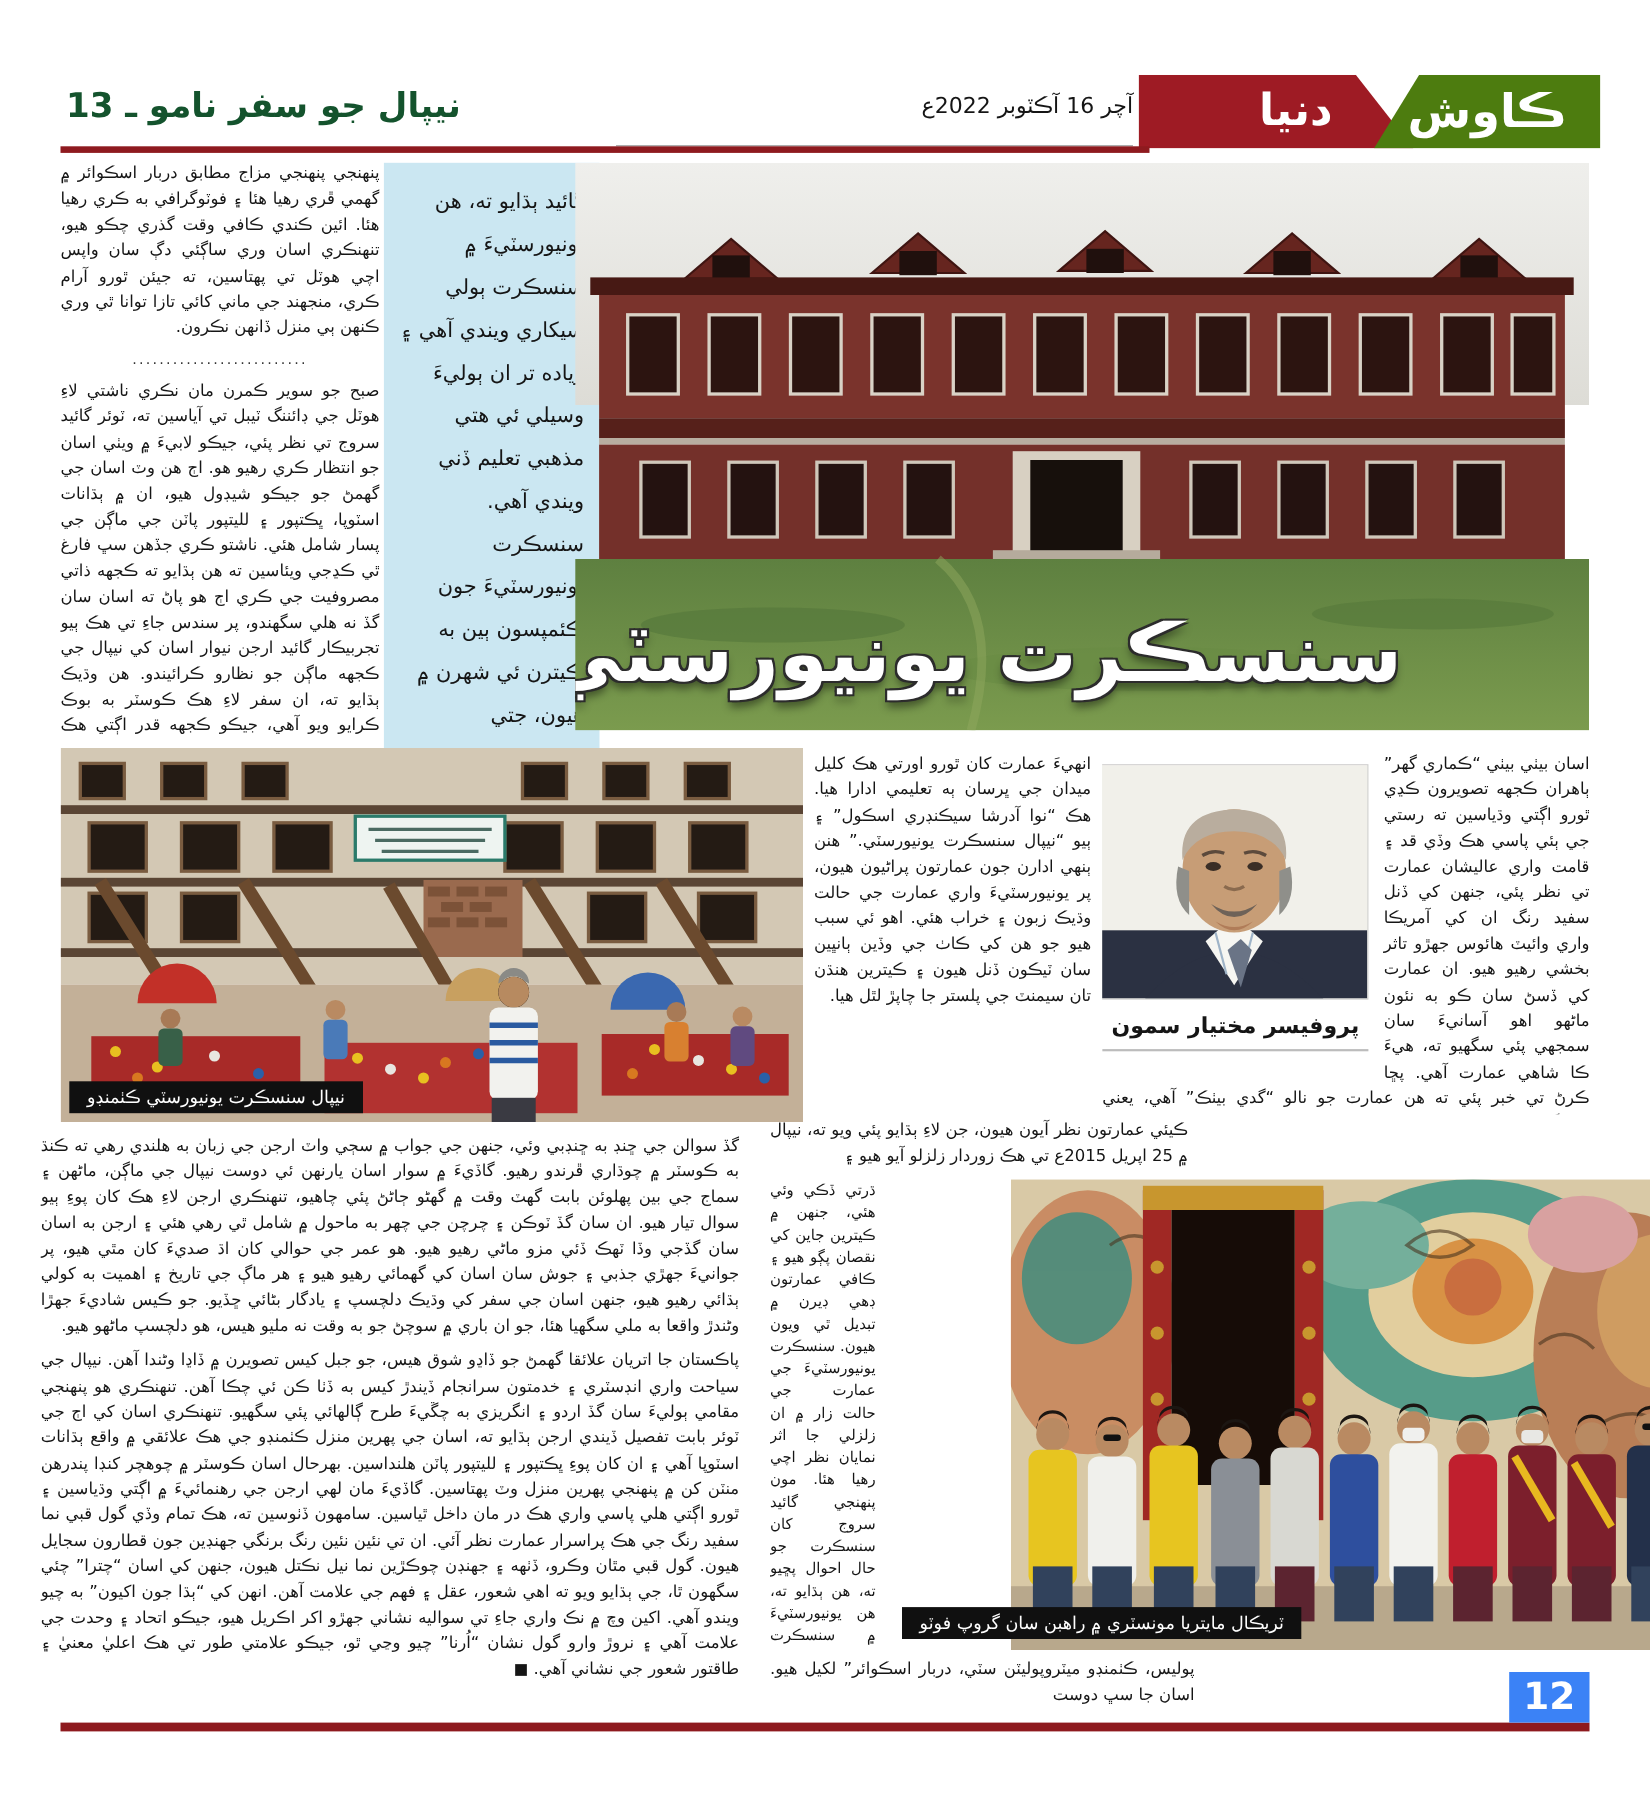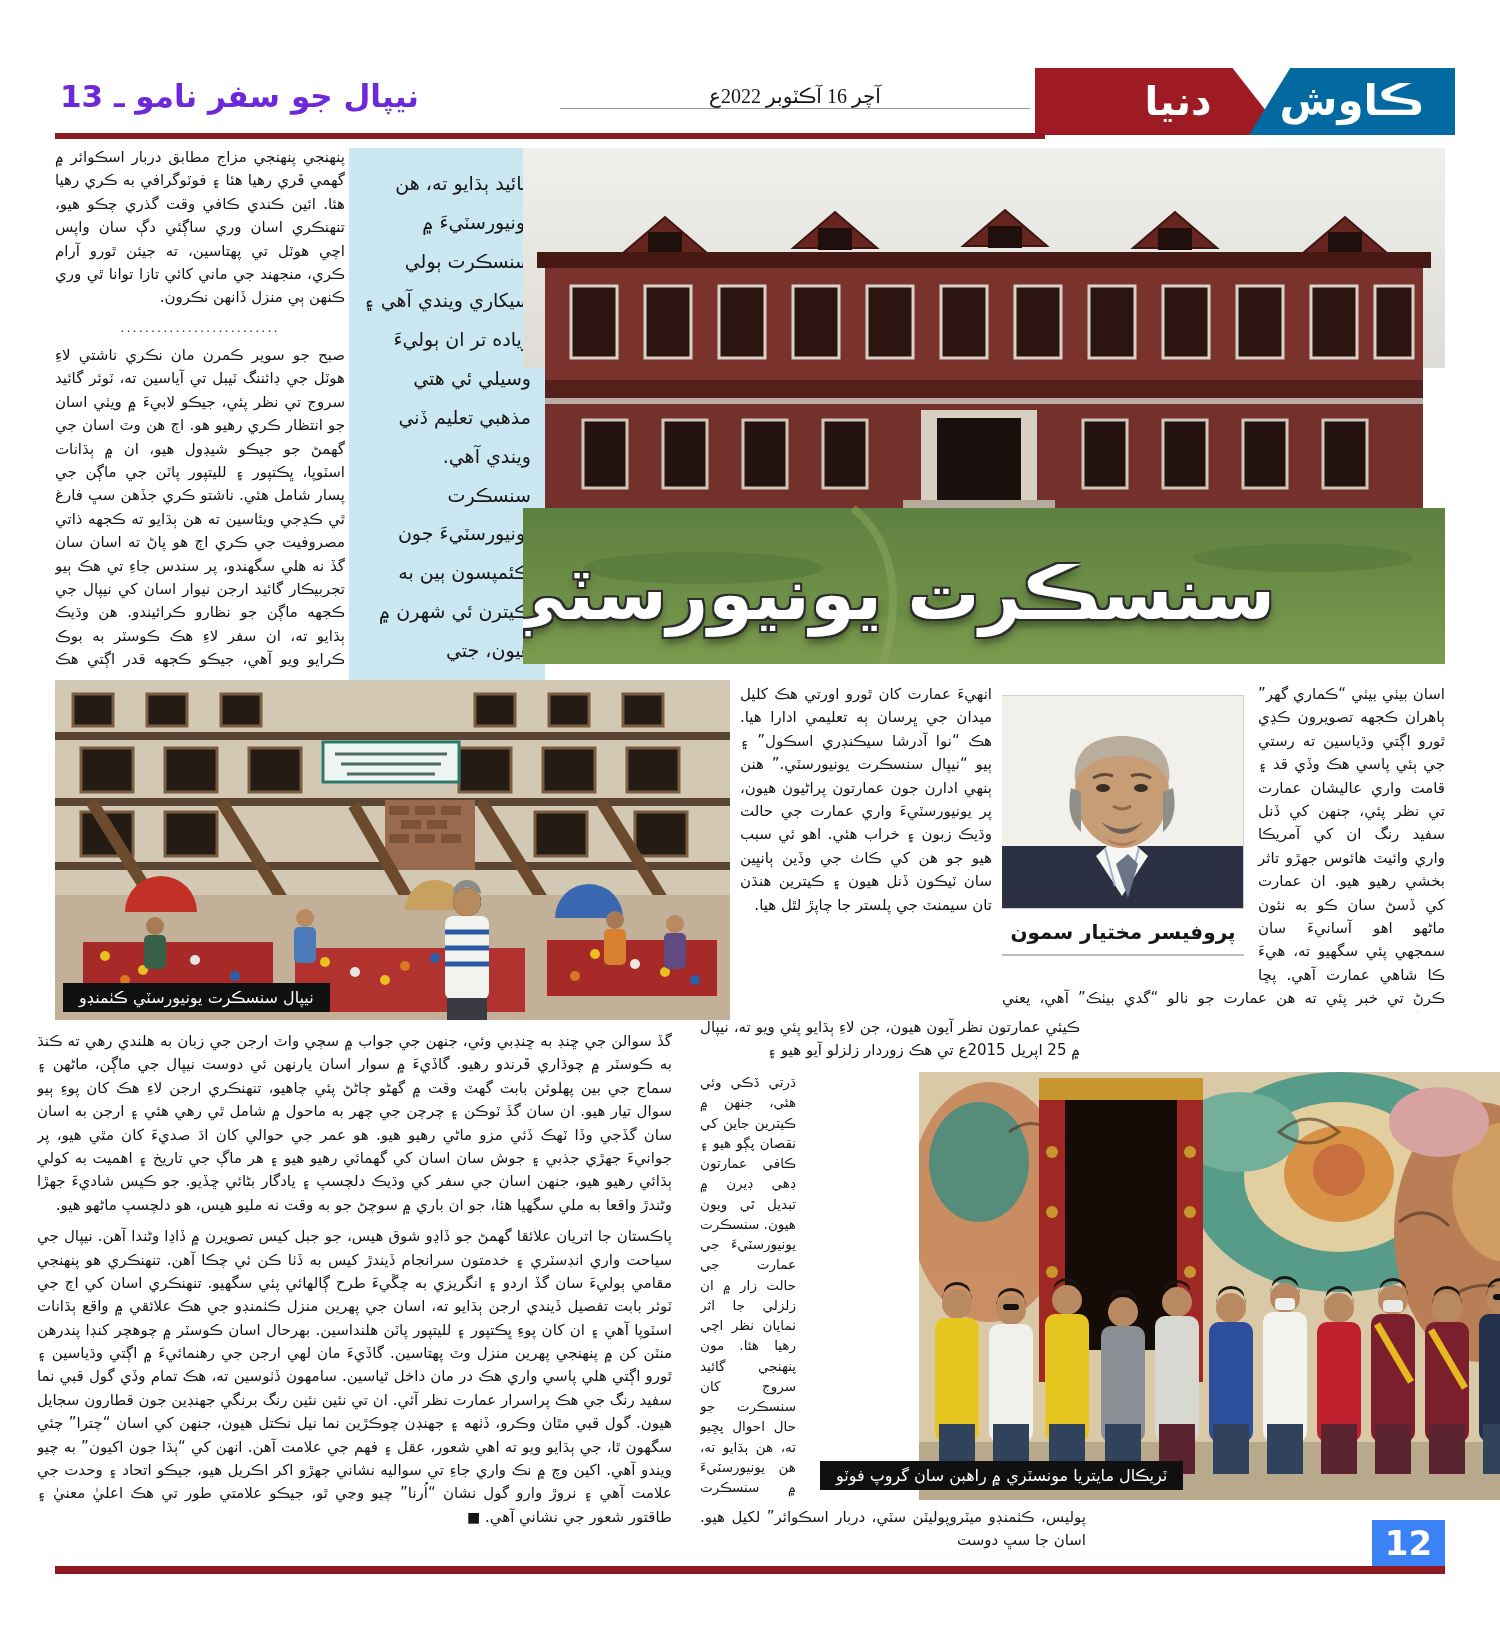--- a/index.html
+++ b/index.html
@@ -4,21 +4,21 @@
 <style>
   html,body{margin:0;padding:0;background:#e9e9e9;}
   #page{position:relative;width:1500px;height:1636px;background:#ffffff;overflow:hidden;
         font-family:"DejaVu Sans","Liberation Sans",sans-serif;color:#151515;}
   .abs{position:absolute;}
   .txt{direction:rtl;text-align:justify;font-size:15px;line-height:1.56;overflow:hidden;}
   .txt p{margin:0 0 8px 0;}
   .dots{text-align:center;letter-spacing:2px;color:#333;font-size:13px;margin:2px 0 6px 0;}
   
   #series-title{font-size:31px;font-weight:bold;direction:rtl;}
-  #date-box{font-size:20px;direction:rtl;text-align:center;border-bottom:1px solid #9a9a9a;padding-bottom:0;font-family:Liberation Serif, serif;}
+  #date-box{font-size:20px;direction:rtl;border-bottom:1px solid #9a9a9a;padding-bottom:24px;}
   .mast-label{color:#fff;font-weight:bold;font-size:42px;direction:rtl;line-height:66px;text-align:center;}
   #rule-main{background:#8e1a1f;}
   
   #pullquote{direction:rtl;text-align:right;font-size:19px;line-height:2.05;padding:16px 14px;overflow:hidden;}
   
   .photo-cap{background:#101010;color:#ffffff;font-size:16px;direction:rtl;
              padding:5px 16px;white-space:nowrap;}
   #headline{color:#ffffff;font-weight:bold;font-size:72px;direction:rtl;white-space:nowrap;
             text-shadow:2px 2px 0 #2c2c2c,-2px 2px 0 #2c2c2c,2px -2px 0 #2c2c2c,-2px -2px 0 #2c2c2c,0 6px 8px rgba(0,0,0,.45);text-align:right;}
   
@@ -29,29 +29,29 @@
   #end-mark{font-size:14px;}
   #pagenum-box{background:#3b82f6;color:#fff;font-weight:bold;font-size:34px;
                display:flex;align-items:center;justify-content:center;}
   svg{display:block;}
 </style>
 </head>
 <body>
 
 <div id="page">
 
-  <div class="abs" id="series-title" style="left:60px;top:78px;width:440px;color:#6d28d9;text-align:left;direction:rtl;">نيپال جو سفر نامو ـ 13</div>
+  <div class="abs" id="series-title" style="left:60px;top:78px;width:440px;color:#14532d;text-align:left;direction:rtl;">نيپال جو سفر نامو ـ 13</div>
 
   <div class="abs" id="date-box" style="left:560px;top:84px;width:470px;">آچر 16 آڪٽوبر 2022ع</div>
 
   <div class="abs" style="left:1035px;top:68px;width:420px;height:67px;">
     <div class="abs" style="left:0;top:0;width:250px;height:67px;background:#9e1b24;clip-path:polygon(0 0,79% 0,100% 100%,0 100%);">
       <div class="mast-label" style="font-size:40px;padding-left:36px;">دنيا</div>
     </div>
-    <div class="abs" style="left:214px;top:0;width:206px;height:67px;background:#0369a1;clip-path:polygon(20% 0,100% 0,100% 100%,0 100%);">
+    <div class="abs" style="left:214px;top:0;width:206px;height:67px;background:#4d7c0f;clip-path:polygon(20% 0,100% 0,100% 100%,0 100%);">
       <div class="mast-label">ڪاوش</div>
     </div>
   </div>
 
   <div class="abs" id="rule-main" style="left:55px;top:133px;width:990px;height:6px;"></div>
 
   <div class="abs txt" style="left:55px;top:146px;width:290px;height:522px;">
     <p>پنهنجي پنهنجي مزاج مطابق دربار اسڪوائر ۾ گهمي ڦري رهيا هئا ۽ فوٽوگرافي به ڪري رهيا هئا. ائين ڪندي ڪافي وقت گذري چڪو هيو، تنهنڪري اسان وري ساڳئي دڳ سان واپس اچي هوٽل تي پهتاسين، ته جيئن ٿورو آرام ڪري، منجهند جي ماني کائي تازا توانا ٿي وري ڪنهن ٻي منزل ڏانهن نڪرون.</p>
     <div class="dots">..........................</div>
     <p>صبح جو سوير ڪمرن مان نڪري ناشتي لاءِ هوٽل جي ڊائننگ ٽيبل تي آياسين ته، ٽوئر گائيد سروج تي نظر پئي، جيڪو لابيءَ ۾ ويٺي اسان جو انتظار ڪري رهيو هو. اڄ هن وٽ اسان جي گهمڻ جو جيڪو شيڊول هيو، ان ۾ ٻڌانات اسٽوپا، ڀڪتپور ۽ لليتپور پاٽن جي ماڳن جي پسار شامل هئي. ناشتو ڪري جڏهن سڀ فارغ ٿي ڪڍجي ويئاسين ته هن ٻڌايو ته ڪجهه ذاتي مصروفيت جي ڪري اڄ هو پاڻ ته اسان سان گڏ نه هلي سگهندو، پر سندس جاءِ تي هڪ ٻيو تجربيڪار گائيد ارجن نيوار اسان کي نيپال جي ڪجهه ماڳن جو نظارو ڪرائيندو. هن وڌيڪ ٻڌايو ته، ان سفر لاءِ هڪ ڪوسٽر به بوڪ ڪرايو ويو آهي، جيڪو ڪجهه قدر اڳتي هڪ مين روڊ تي بيٺو آهي، تنهنڪري بنا دير سفر جو سعيو ڪجي.</p>

